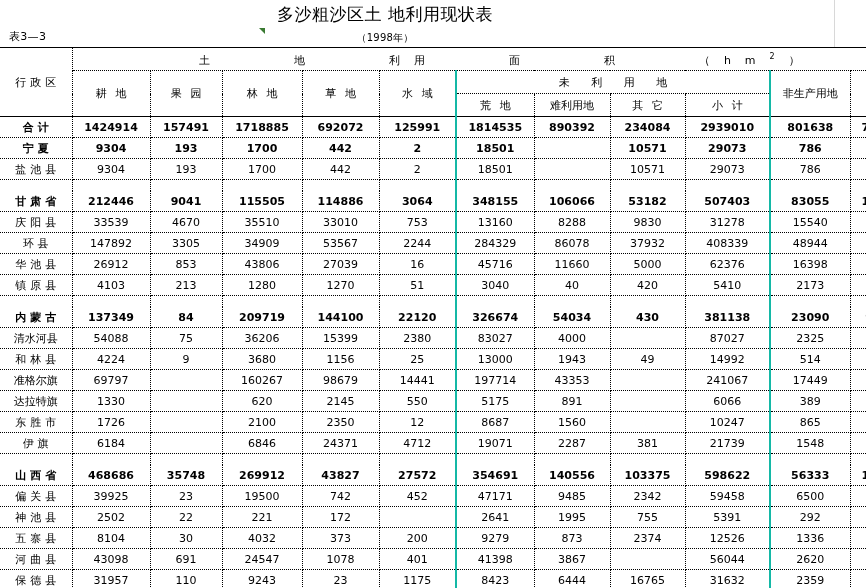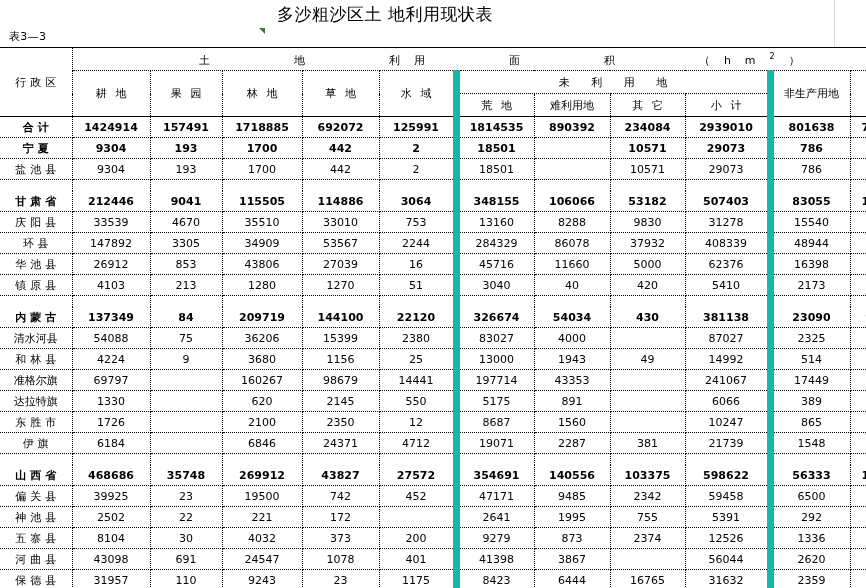--- a/index.html
+++ b/index.html
@@ -110,21 +110,21 @@
     vertical-align: middle;
     font-size: 11px;
     line-height: 1;
     white-space: nowrap;
     overflow: hidden;
   }
 
   
   .bt-thick { border-top: 1.6px solid #000; }
   .bb-thick { border-bottom: 1.6px solid #000; font-family: Liberation Serif, serif; }
-  .br-thin  { border-right: 7px solid #14b8a6; }
+  .br-thin  { border-right: 2px solid #14b8a6; }
   .bl-dot   { border-left: 1px dotted #000; }
   .br-dot   { border-right: 1px dotted #000; }
   .bb-dot   { border-bottom: 1px dotted #000; }
 
   
   .hdr {
     font-size: 11px;
     letter-spacing: 3px;
     text-indent: 3px;
   }
@@ -182,20 +182,21 @@
     <div class="h" style="top:27px;"></div>
   </div>
 
   <div class="title-band">
     <div class="doc-title">多沙粗沙区土 地利用现状表</div>
   </div>
 
   <div class="sub-band">
     <div class="table-no">表3—3</div>
     <div class="cell-comment-mark"></div>
+    <div class="sub-title">（1998年）</div>
   </div>
 
   <table class="grid">
     <colgroup>
       <col style="width:72px;">
       <col style="width:78px;">
       <col style="width:72px;">
       <col style="width:80px;">
       <col style="width:77px;">
       <col style="width:77px;">

